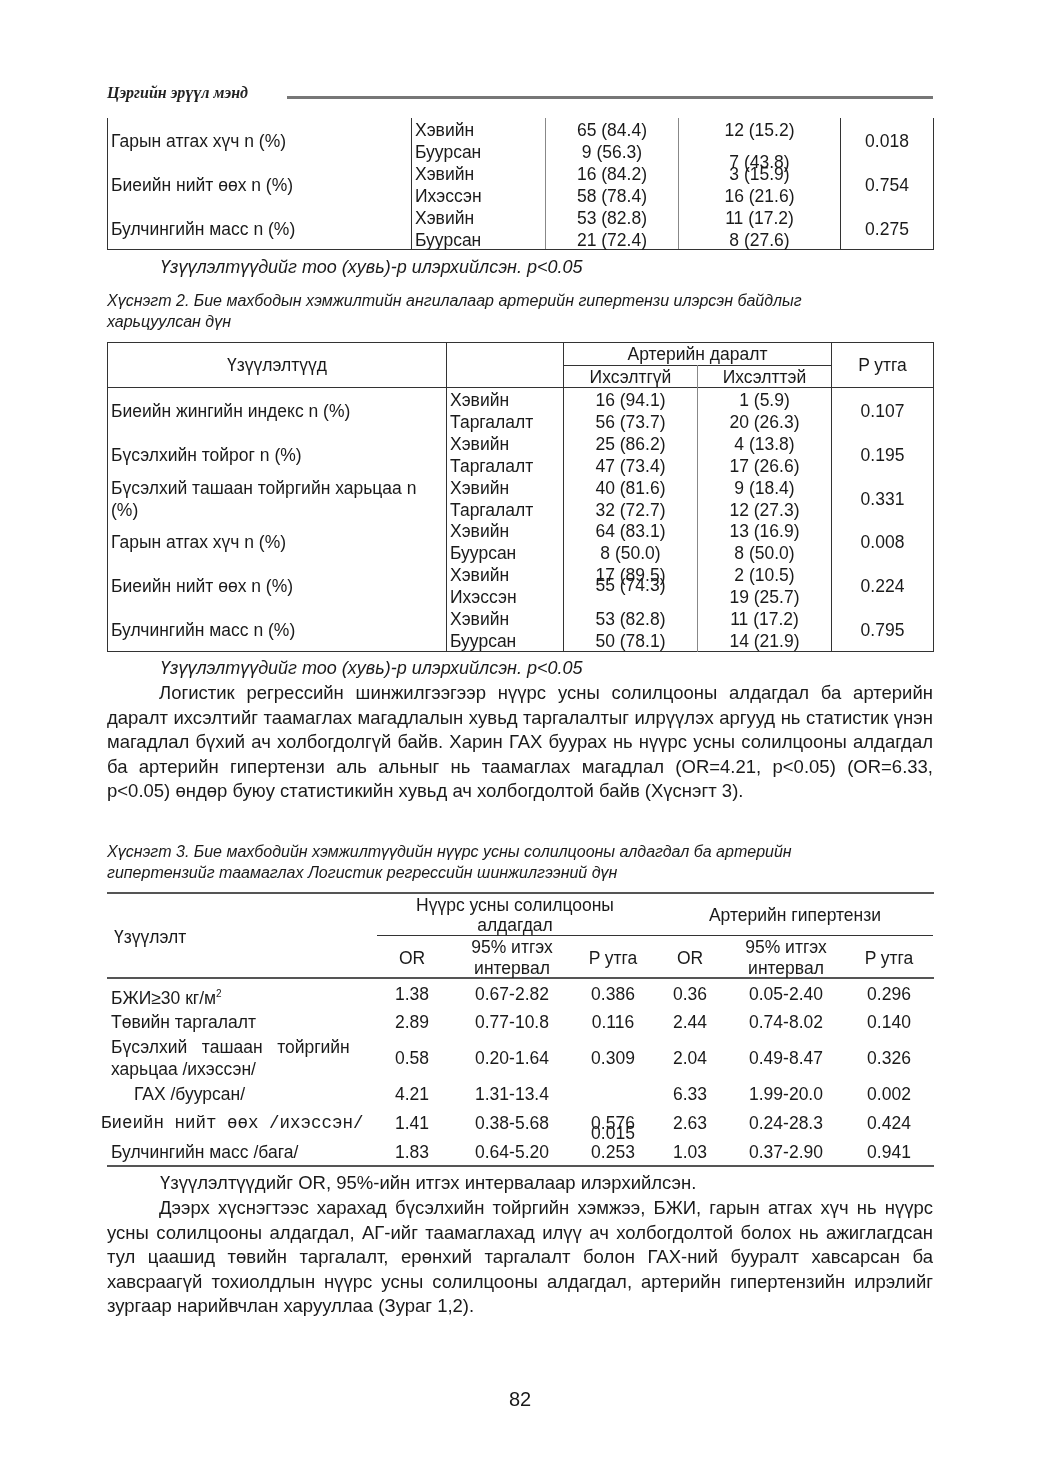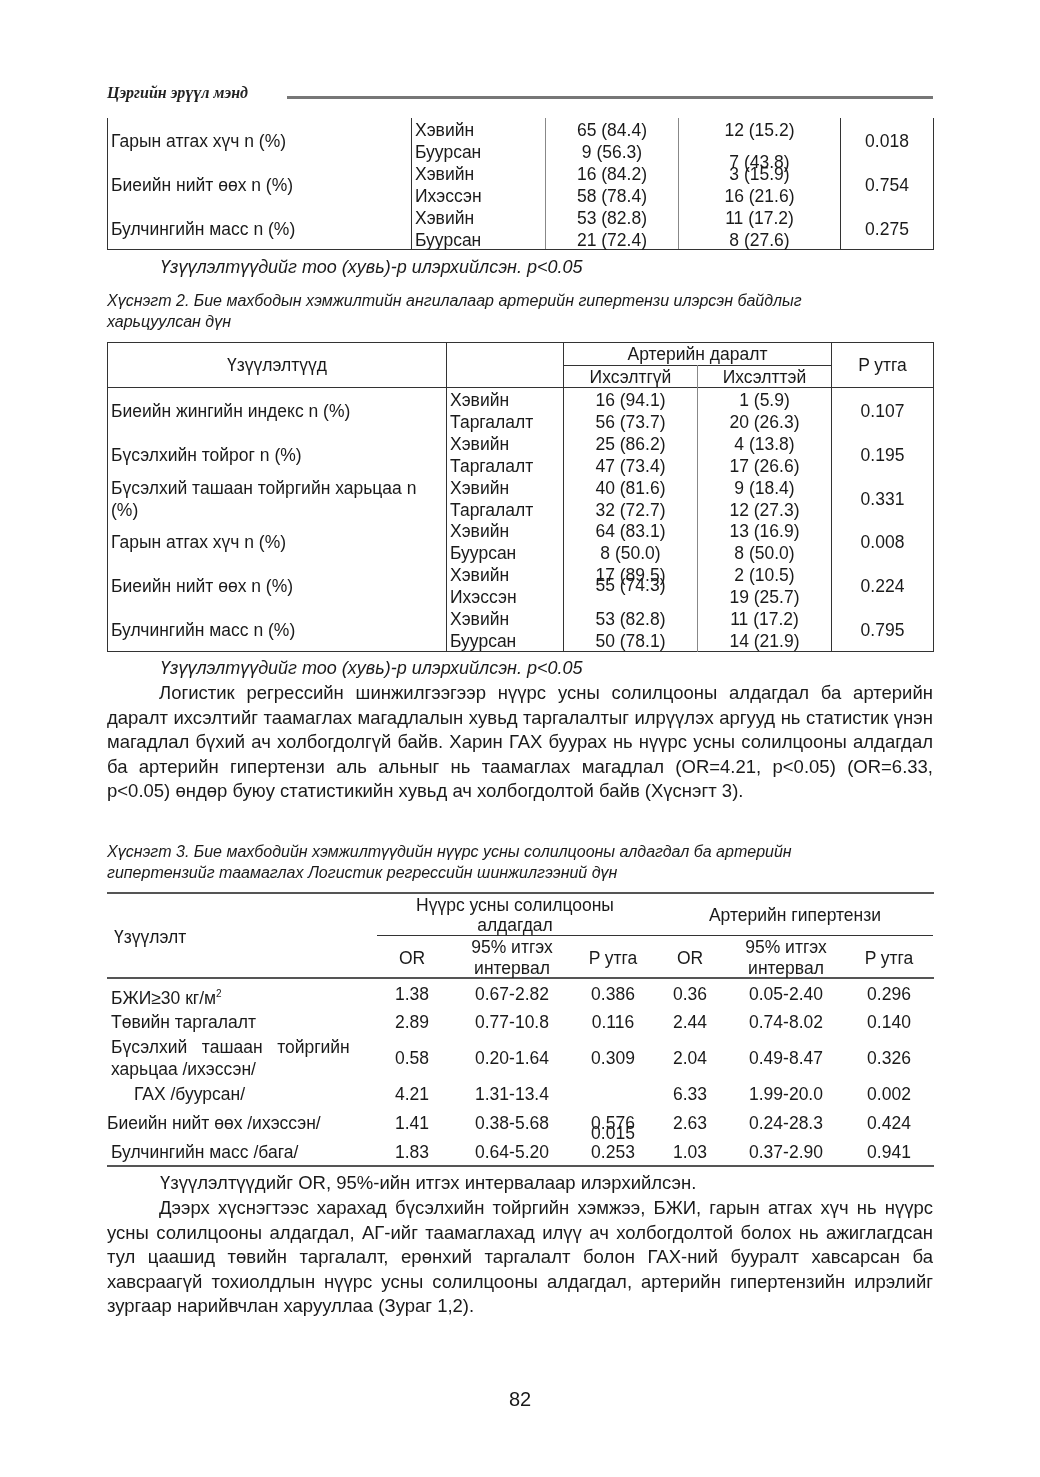--- a/index.html
+++ b/index.html
@@ -199,21 +199,21 @@
   <div class="t c" style="left:852px; width:74px; top:1047px;">0.326</div>
 
   <div class="t" style="left:110px; top:1083px;margin-left:24px;">ГАХ /буурсан/</div>
   <div class="t c" style="left:382px; width:60px; top:1083px;">4.21</div>
   <div class="t c" style="left:446px; width:132px; top:1083px;">1.31-13.4</div>
   <div class="t c" style="left:578px; width:70px; top:1083px;margin-top:39px;">0.015</div>
   <div class="t c" style="left:660px; width:60px; top:1083px;">6.33</div>
   <div class="t c" style="left:720px; width:132px; top:1083px;">1.99-20.0</div>
   <div class="t c" style="left:852px; width:74px; top:1083px;">0.002</div>
 
-  <div class="t" style="left:107px; top:1112px;">Биеийн нийт өөх /ихэссэн/</div>
+  <div class="t" style="left:101px; top:1112px;font-family:Liberation Mono, monospace;">Биеийн нийт өөх /ихэссэн/</div>
   <div class="t c" style="left:382px; width:60px; top:1112px;">1.41</div>
   <div class="t c" style="left:446px; width:132px; top:1112px;">0.38-5.68</div>
   <div class="t c" style="left:578px; width:70px; top:1112px;">0.576</div>
   <div class="t c" style="left:660px; width:60px; top:1112px;">2.63</div>
   <div class="t c" style="left:720px; width:132px; top:1112px;">0.24-28.3</div>
   <div class="t c" style="left:852px; width:74px; top:1112px;">0.424</div>
 
   <div class="t" style="left:111px; top:1141px;">Булчингийн масс /бага/</div>
   <div class="t c" style="left:382px; width:60px; top:1141px;">1.83</div>
   <div class="t c" style="left:446px; width:132px; top:1141px;">0.64-5.20</div>

